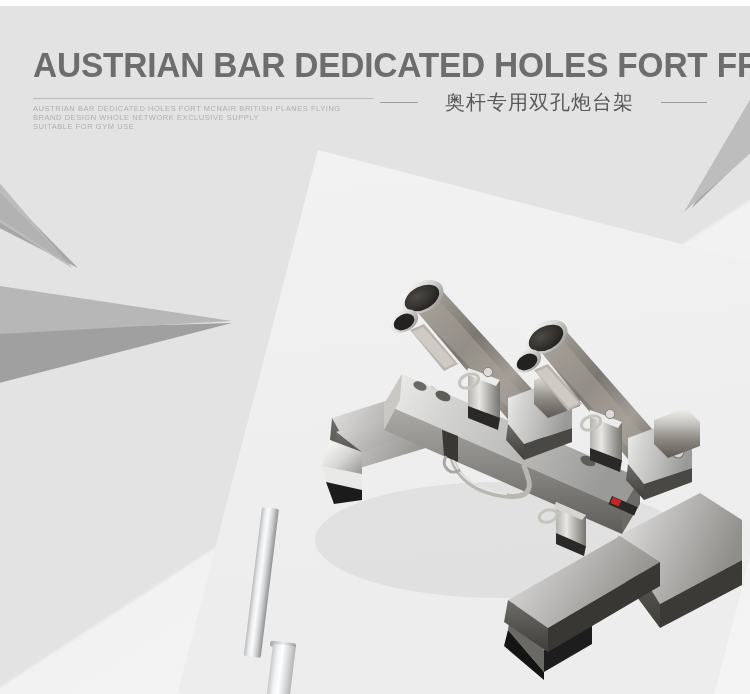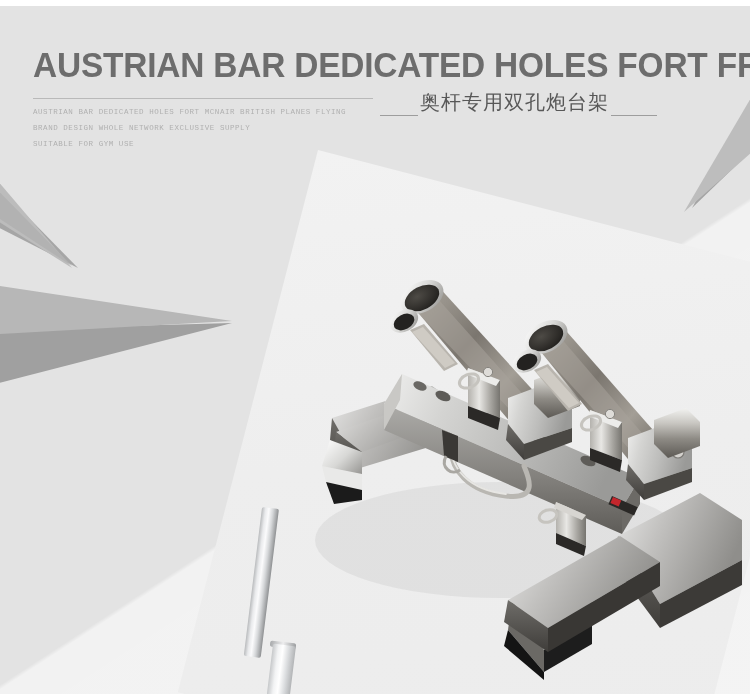--- a/index.html
+++ b/index.html
@@ -41,38 +41,38 @@
     font-weight:700;
     color:#6d6d6d;
     white-space:nowrap;
     transform:scaleX(0.955);
     transform-origin:left center;
     font-family:"Liberation Sans Narrow","Liberation Sans",sans-serif;
   }
   .cn-row{
     position:absolute;left:380px;top:88px;
     width:330px;height:28px;
-    display:flex;align-items:flex-end;gap:2px;
+    display:flex;align-items:center;gap:27px;
   }
   .cn-line{height:1px;background:#9d9d9d;flex:0 0 auto;}
   .cn-line.left{width:38px;}
   .cn-line.right{width:46px;}
   .cn-text{
     font-size:20px;color:#585858;white-space:nowrap;letter-spacing:1px;
     font-family:"DejaVu Sans","Liberation Sans",sans-serif;
     font-weight:400;
   }
   .rule{
     position:absolute;left:33px;top:98px;width:340px;height:1px;background:#b9b9b9;
   }
   .sub{
     position:absolute;left:33px;top:104px;
-    font-size:7.5px;line-height:16px;
+    font-size:7.5px;line-height:9px;
     color:#b0b0b0;letter-spacing:0.55px;
-    font-family:Liberation Mono, monospace;
+    font-family:Liberation Sans, sans-serif;
     white-space:nowrap;
   }
 
   
   #product{position:absolute;left:0;top:0;width:750px;height:694px;}
 
   
   .bar{
     position:absolute;
     left:262px;top:508px;

